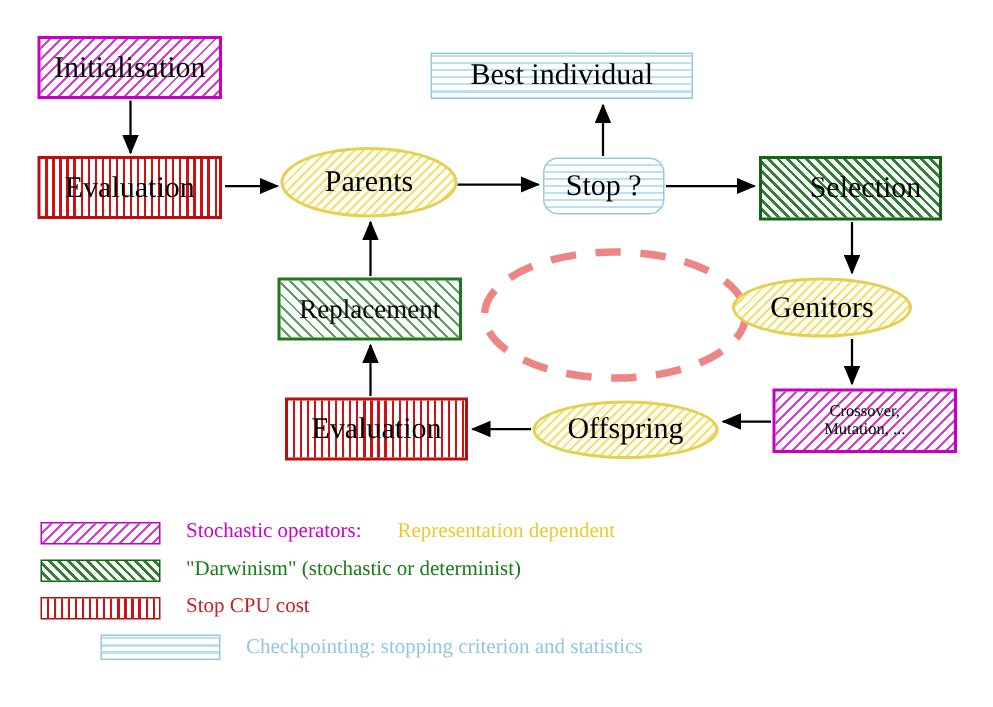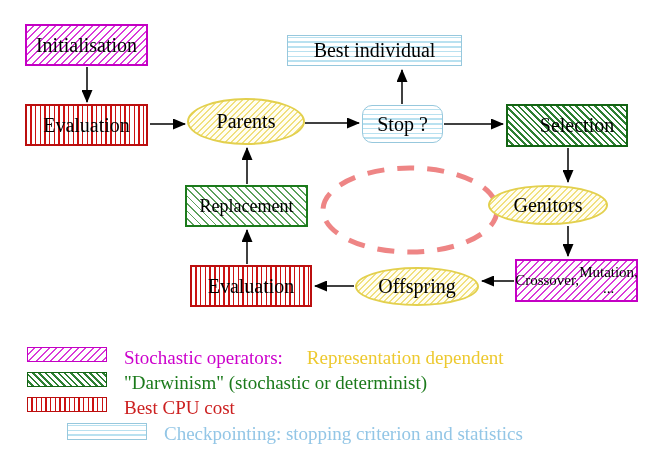--- a/index.html
+++ b/index.html
@@ -61,32 +61,32 @@
   #node-initialisation   { left: 25px;  top: 24px;  width: 123px; height: 42px; }
   #node-evaluation-top   { left: 25px;  top: 104px; width: 123px; height: 42px; }
   #node-parents          { left: 187px; top: 98px;  width: 118px; height: 47px; }
   #node-best-individual  { left: 287px; top: 35px;  width: 175px; height: 31px; }
   #node-stop             { left: 362px; top: 105px; width: 81px;  height: 38px; border-radius: 10px; }
   #node-selection        { left: 506px; top: 104px; width: 122px; height: 43px; padding-left: 20px; }
   #node-replacement      { left: 185px; top: 185px; width: 123px; height: 42px; font-size: 18px; }
   #node-genitors         { left: 488px; top: 185px; width: 120px; height: 40px; }
   #node-evaluation-bot   { left: 190px; top: 265px; width: 122px; height: 42px; }
   #node-offspring        { left: 355px; top: 267px; width: 124px; height: 39px; }
-  #node-crossover        { left: 515px; top: 259px; width: 123px; height: 43px; font-size: 15px; }
+  #node-crossover        { left: 515px; top: 259px; width: 123px; height: 43px; font-size: 11px; flex-direction: column; }
   #node-generation-label {
     left: 323px; top: 168px; width: 174px; height: 84px;
     color: #ee8585; font-size: 21px;
   }
 
   .legend-row {
     position: absolute;
     left: 27px;
     display: flex;
-    align-items: flex-start;
-    font-size: 19px;
+    align-items: center;
+    font-size: 14px;
   }
   .legend-swatch {
     width: 80px;
     height: 15px;
     box-sizing: border-box;
     flex: 0 0 auto;
   }
   .legend-swatch.sw-magenta { border-width: 1px; }
   .legend-swatch.sw-green   { border-width: 1px; }
   .legend-swatch.sw-red     { border-width: 1px; }
@@ -162,21 +162,21 @@
     <span class="legend-text-2">Representation dependent</span>
   </div>
 
   <div id="legend-row-1" class="legend-row">
     <span class="legend-swatch hatch-green-dense sw-green"></span>
     <span class="legend-text">"Darwinism" (stochastic or determinist)</span>
   </div>
 
   <div id="legend-row-2" class="legend-row">
     <span class="legend-swatch stripes-red sw-red"></span>
-    <span class="legend-text">Best CPU cost</span>
+    <span class="legend-text">Stop CPU cost</span>
   </div>
 
   <div id="legend-row-3" class="legend-row">
     <span class="legend-swatch stripes-cyan sw-cyan"></span>
     <span class="legend-text">Checkpointing: stopping criterion and statistics</span>
   </div>
 
 </div>
 
 </body></html>

